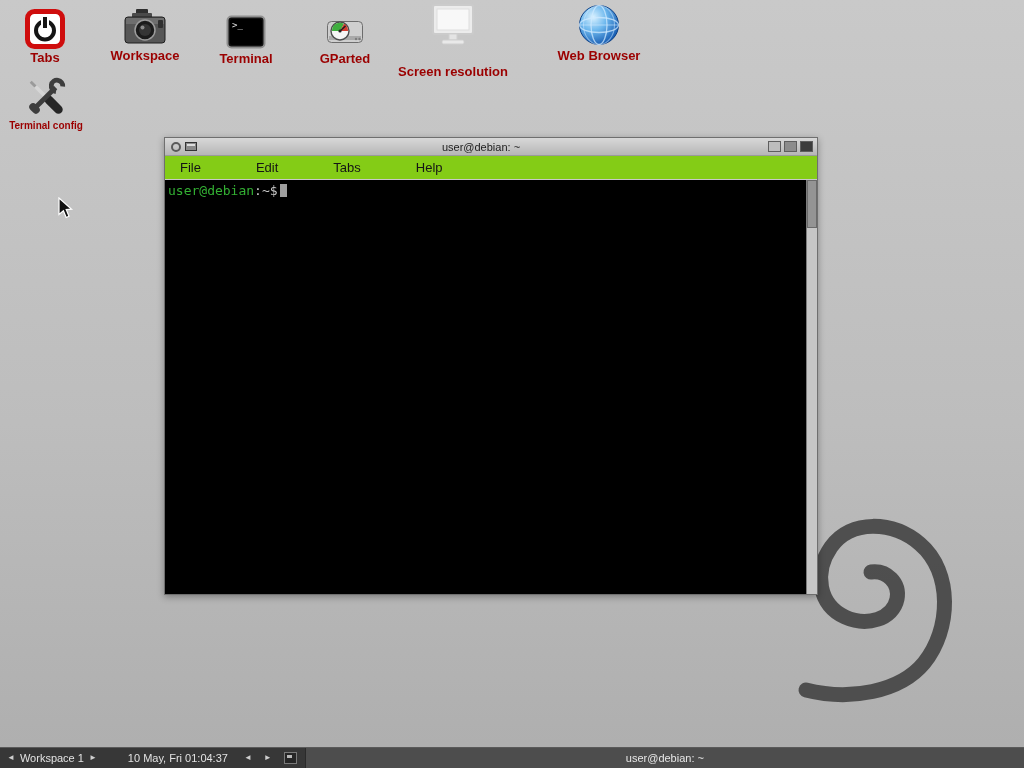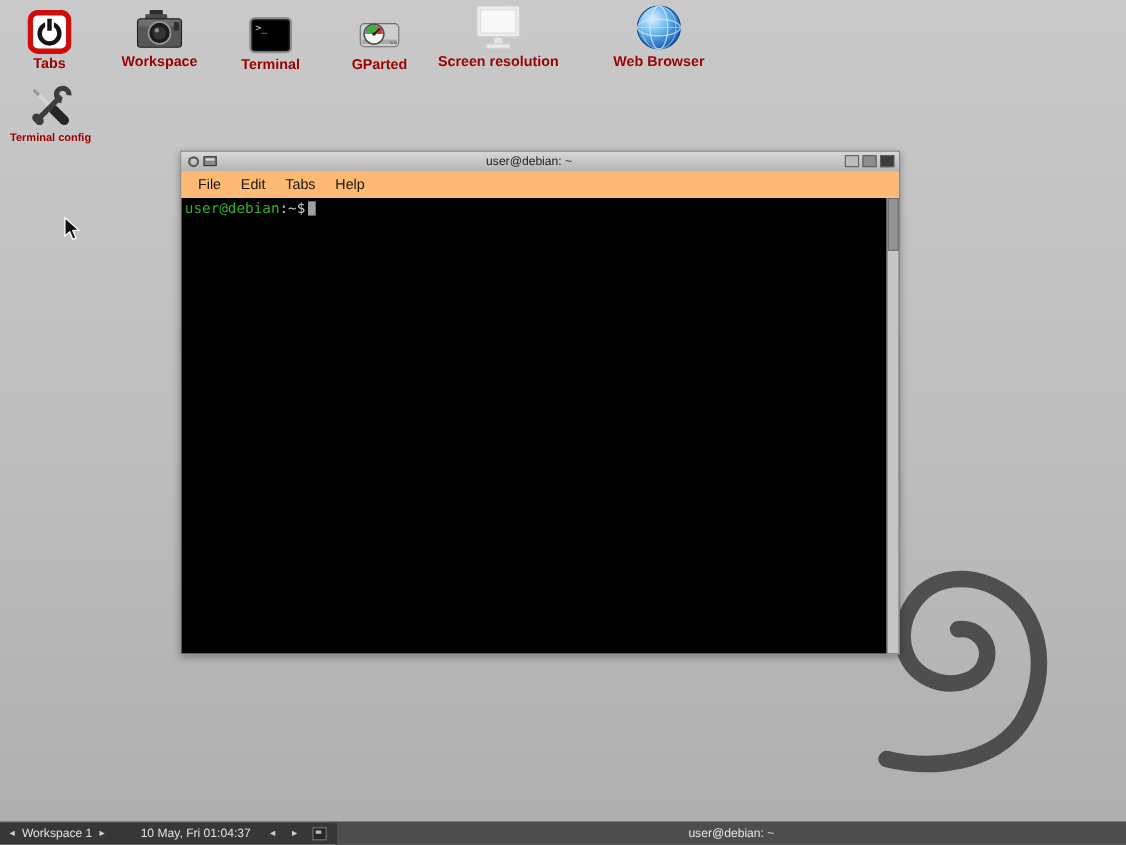--- a/index.html
+++ b/index.html
@@ -12,21 +12,21 @@
 
   
   .icon-cell { position:absolute; width:120px; display:flex; flex-direction:column; align-items:center; cursor:default; }
   .icon-gfx { height:47px; display:flex; align-items:flex-end; justify-content:center; }
   .icon-label { margin-top:1px; font-size:13px; font-weight:bold; color:#9b0000; white-space:nowrap; }
   .icon-label.small { font-size:10px; }
   #cell-exit       { left:-15px; top:2px; }
   #cell-screenshot { left:85px;  top:0; }
   #cell-terminal   { left:186px; top:3px; }
   #cell-gparted    { left:285px; top:3px; }
-  #cell-screenres  { left:393px; top:0; }
+  #cell-screenres  { left:393px; top:0;gap:16px; }
   #cell-webbrowser { left:539px; top:0; }
   #cell-network    { left:-14px; top:72px; }
 
   
   .window {
     position:absolute; left:164px; top:137px; width:654px; height:458px;
     background:#efefef; border:1px solid #6f6f6f; display:flex; flex-direction:column;
     box-shadow:0 2px 7px rgba(0,0,0,.32);
   }
   .titlebar {
@@ -35,22 +35,22 @@
   }
   .tb-spinner { width:10px; height:10px; border:2px solid #5a5a5a; border-radius:50%; margin:0 4px 0 2px; }
   .tb-appicon { width:12px; height:9px; background:#8a8a8a; border:1px solid #333; position:relative; }
   .tb-appicon::before { content:""; position:absolute; left:1px; top:1px; right:1px; height:2px; background:#ddd; }
   .tb-title { flex:1; text-align:center; font-size:11px; color:#1d1d1d; }
   .tb-btn { width:13px; height:11px; margin-left:3px; border:1px solid #5e5e5e; }
   .tb-btn.min   { background:#bdbdbd; }
   .tb-btn.max   { background:#8c8c8c; }
   .tb-btn.close { background:#3c3c3c; }
 
-  .menubar { height:24px; flex:0 0 24px; background:#fdba74; border-bottom:1px solid #c9c9c9;
-             display:flex; align-items:center; padding-left:6px; }
+  .menubar { height:24px; flex:0 0 24px; background:#84cc16; border-bottom:1px solid #c9c9c9;
+             display:flex; align-items:center; padding-left:6px;gap:37px; }
   .menu-item { font-size:13px; color:#151515; padding:2px 9px; }
 
   .term {
     flex:1; background:#000; position:relative;
     font-family:"DejaVu Sans Mono", monospace; font-size:13px;
     padding:3px 16px 3px 3px;
   }
   .prompt-user { color:#33b033; font-weight:normal; }
   .prompt-rest { color:#c8c8c8; }
   .block-cursor { display:inline-block; width:7px; height:13px; background:#9f9f9f; vertical-align:-2px; margin-left:2px; }

